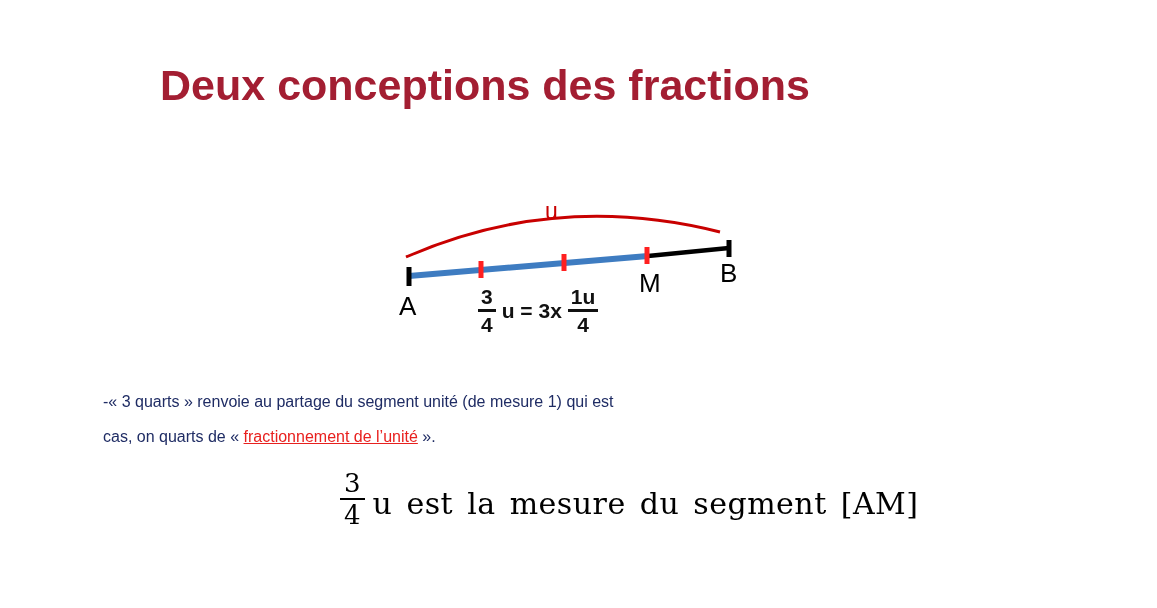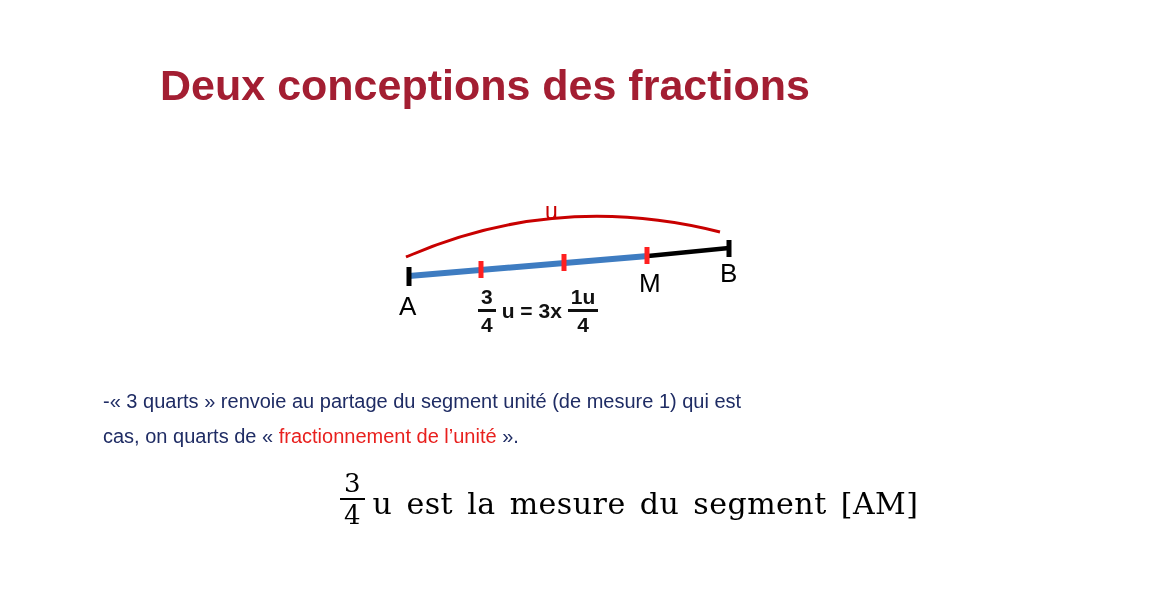--- a/index.html
+++ b/index.html
@@ -58,26 +58,26 @@
     padding: 0 3px 2px;
     line-height: 1;
   }
   .frac .den { display: block; padding-top: 2px; line-height: 1; }
   
   .body-text {
     position: absolute;
     left: 103px;
     top: 384px;
     width: 980px;
-    font-size: 20px;
+    font-size: 16px;
     line-height: 35px;
     color: #1F2C64;
     white-space: nowrap;
   }
-  .hl { color: #E8201E; }
+  .hl { color: #E8201E; text-decoration: underline; }
   
   .conclusion {
     position: absolute;
     left: 340px;
     top: 470px;
     display: flex;
     align-items: center;
     gap: 8px;
     font-family: "DejaVu Serif", serif;
     color: #000000;

